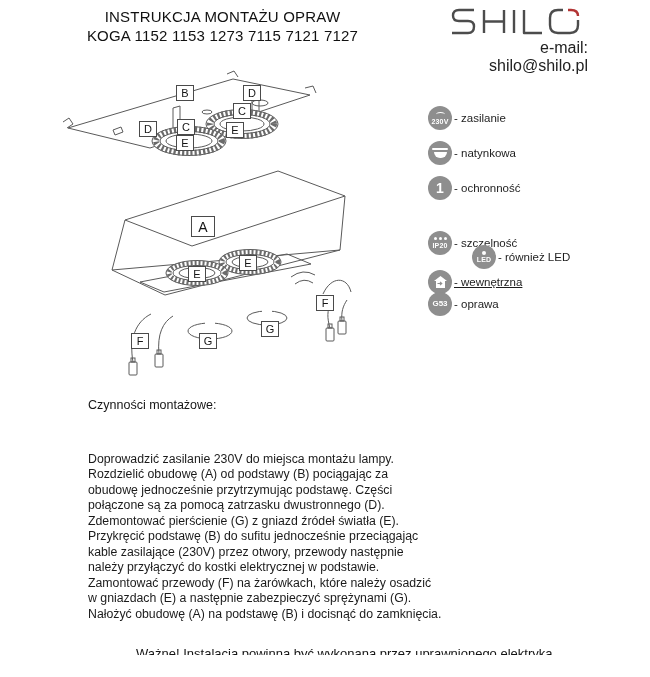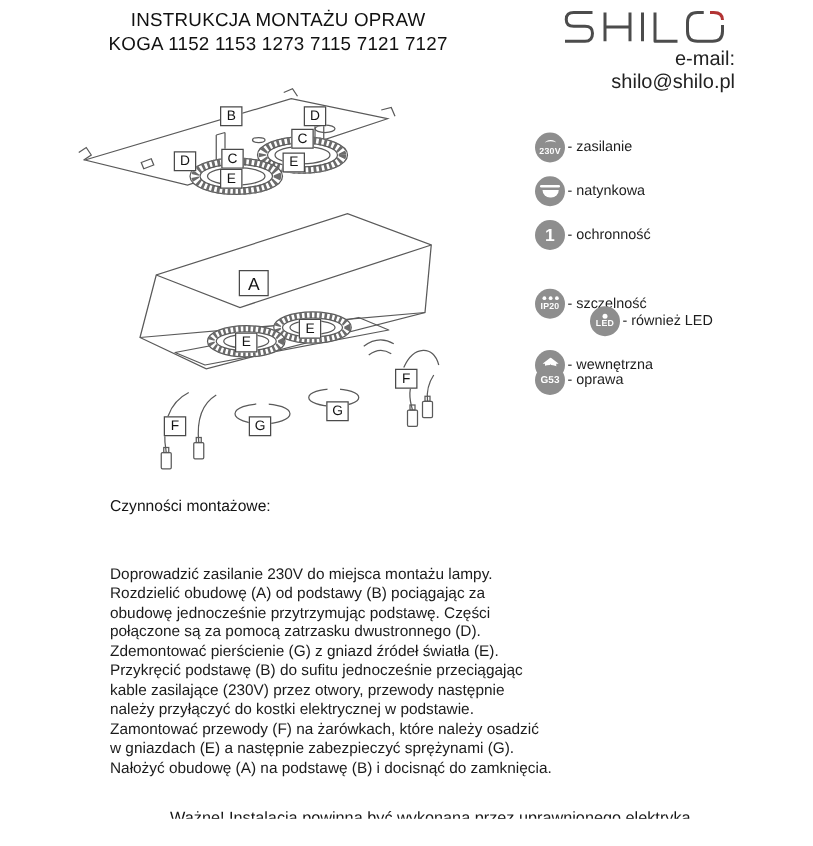--- a/index.html
+++ b/index.html
@@ -187,21 +187,21 @@
   </div>
 
   <div class="feature" style="top:245px;padding-left:44px;">
     <span class="fi">
       <span class="bulb"></span>
       <span class="fi-text">LED</span>
     </span>
     <span class="flabel">- również LED</span>
   </div>
 
-  <div class="feature" style="top:280px;">
+  <div class="feature" style="top:270px;text-decoration:underline;">
     <span class="fi">
       <svg width="13" height="12" viewBox="0 0 13 12">
         <path d="M6.5 0 L13 5 H11 V12 H2 V5 H0 Z" fill="#ffffff"></path>
         <path d="M3.5 7.5 h4 M6 5.8 l1.8 1.7 -1.8 1.7" stroke="#8e8e8e" stroke-width="1.1" fill="none"></path>
       </svg>
     </span>
     <span class="flabel">- wewnętrzna</span>
   </div>
 
   <div class="feature" style="top:292px;">

